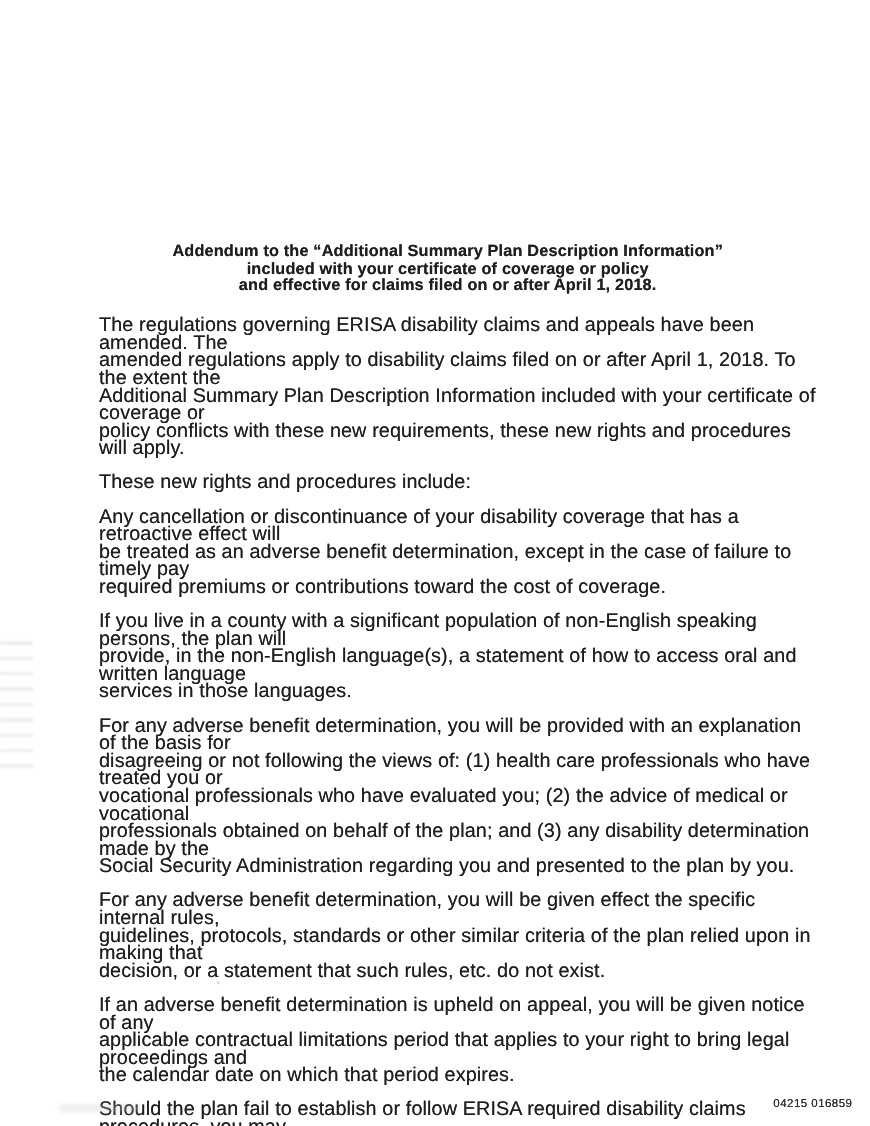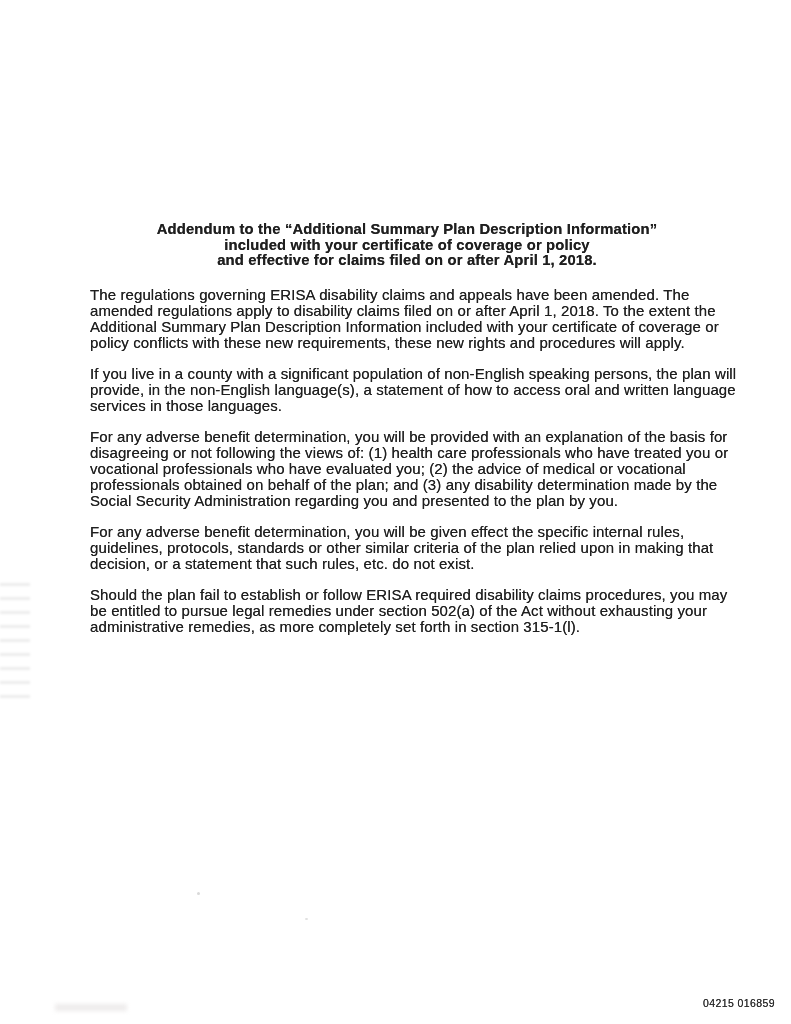--- a/index.html
+++ b/index.html
@@ -35,21 +35,21 @@
     white-space: pre-line;
   }
   .doc-body {
     position: absolute;
     top: 287px;
     left: 90px;
     width: 658px;
   }
   .para {
     margin: 0 0 15px 0;
-    font-size: 15px;
+    font-size: 18px;
     line-height: 16px;
     letter-spacing: 0.1px;
     white-space: pre-line;
   }
   .footer-code {
     position: absolute;
     top: 997px;
     left: 671px;
     font-size: 10.5px;
     letter-spacing: 0.4px;
@@ -89,31 +89,38 @@
 
   <h1 class="doc-title">Addendum to the “Additional Summary Plan Description Information”
 included with your certificate of coverage or policy
 and effective for claims filed on or after April 1, 2018.</h1>
 
   <div class="doc-body">
     <p class="para">The regulations governing ERISA disability claims and appeals have been amended. The
 amended regulations apply to disability claims filed on or after April 1, 2018. To the extent the
 Additional Summary Plan Description Information included with your certificate of coverage or
 policy conflicts with these new requirements, these new rights and procedures will apply.</p>
+    <p class="para">These new rights and procedures include:</p>
+    <p class="para">Any cancellation or discontinuance of your disability coverage that has a retroactive effect will
+be treated as an adverse benefit determination, except in the case of failure to timely pay
+required premiums or contributions toward the cost of coverage.</p>
     <p class="para">If you live in a county with a significant population of non-English speaking persons, the plan will
 provide, in the non-English language(s), a statement of how to access oral and written language
 services in those languages.</p>
     <p class="para">For any adverse benefit determination, you will be provided with an explanation of the basis for
 disagreeing or not following the views of: (1) health care professionals who have treated you or
 vocational professionals who have evaluated you; (2) the advice of medical or vocational
 professionals obtained on behalf of the plan; and (3) any disability determination made by the
 Social Security Administration regarding you and presented to the plan by you.</p>
     <p class="para">For any adverse benefit determination, you will be given effect the specific internal rules,
 guidelines, protocols, standards or other similar criteria of the plan relied upon in making that
 decision, or a statement that such rules, etc. do not exist.</p>
+    <p class="para">If an adverse benefit determination is upheld on appeal, you will be given notice of any
+applicable contractual limitations period that applies to your right to bring legal proceedings and
+the calendar date on which that period expires.</p>
     <p class="para">Should the plan fail to establish or follow ERISA required disability claims procedures, you may
 be entitled to pursue legal remedies under section 502(a) of the Act without exhausting your
 administrative remedies, as more completely set forth in section 315-1(l).</p>
   </div>
 
   <div class="footer-code">04215 016859</div>
 
   <div class="artifact smudge-left"></div>
   <div class="artifact smudge-bottom"></div>
   <div class="artifact speck-1"></div>

